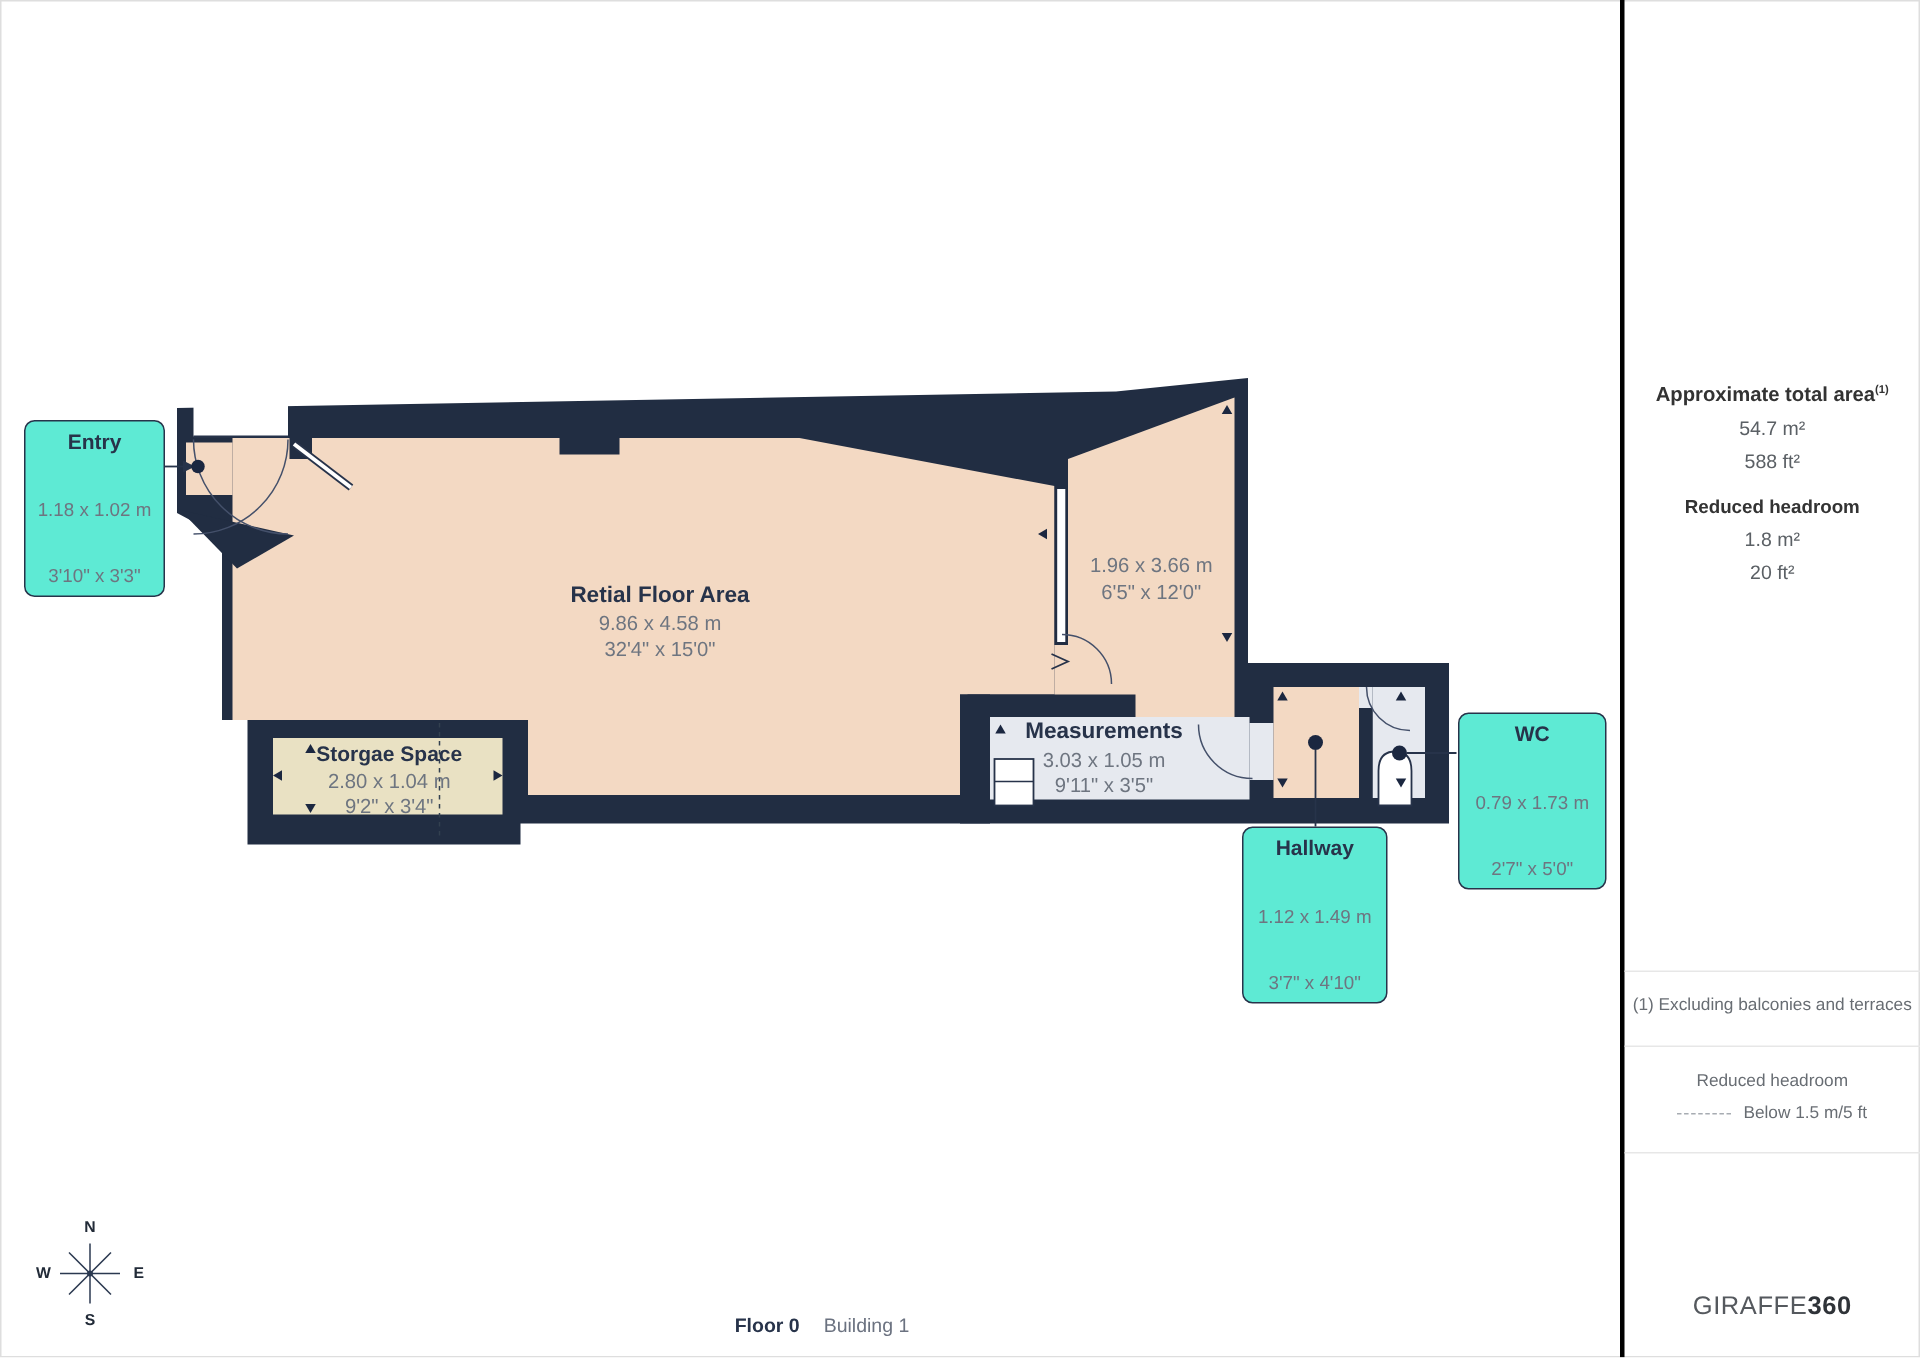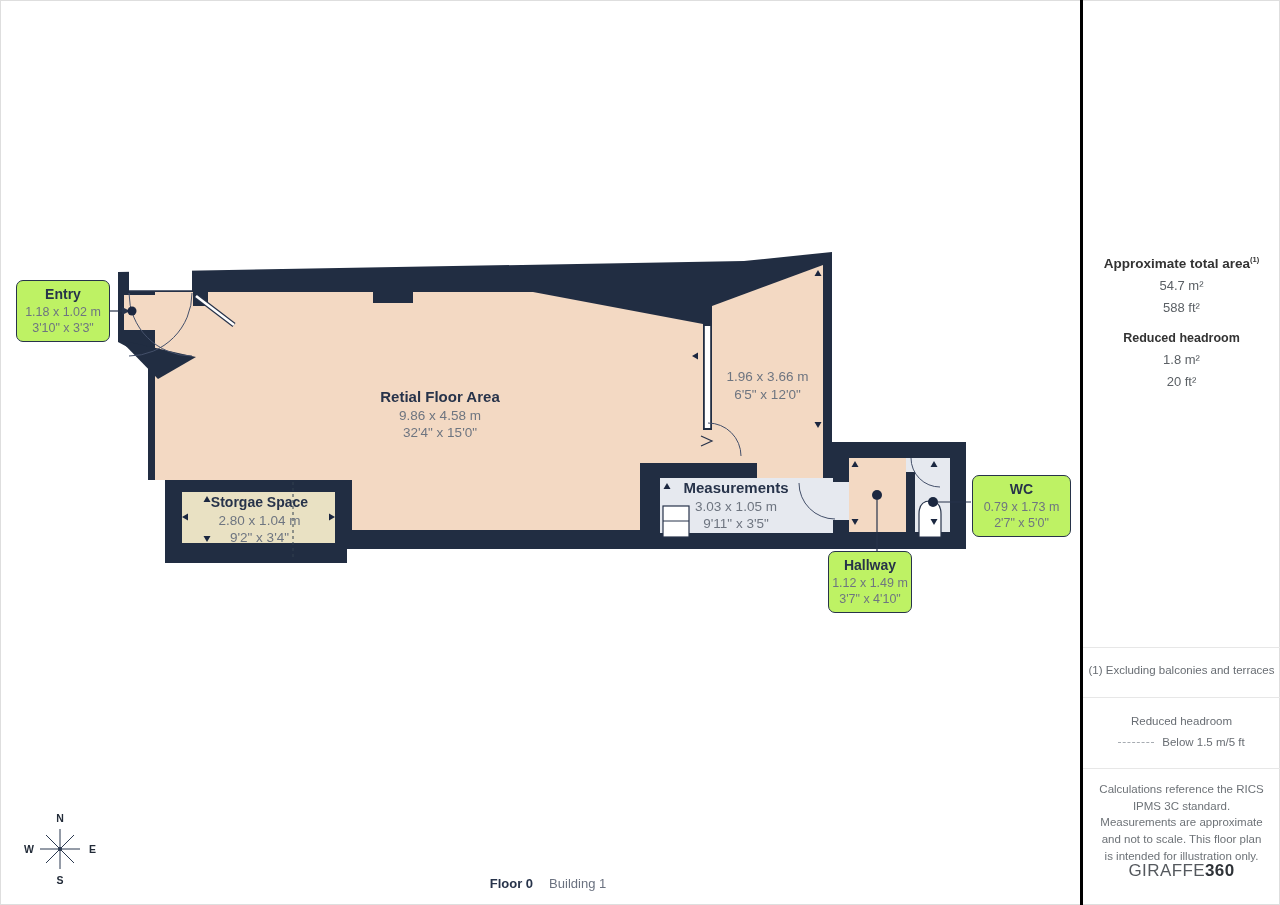--- a/index.html
+++ b/index.html
@@ -8,23 +8,23 @@
     font-family:"Liberation Sans",sans-serif;overflow:hidden;
     outline:1px solid #dedede;outline-offset:-1px;
   }
   svg{display:block;}
   .plan-svg{position:absolute;left:0;top:0;}
   
   .room-label{position:absolute;text-align:center;pointer-events:none;}
   .room-name{font-weight:700;color:#27334a;font-size:15px;line-height:1.25;}
   .room-name.sm{font-size:14px;}
   .room-dim{color:#6e7580;font-size:13.5px;line-height:1.3;}
-  .room-dim.sm{font-size:12.5px;}
+  .room-dim.sm{font-size:12.5px;margin-top:28px;}
   .tag-box{
-    position:absolute;background:#bef264;border:1.5px solid #27334a;border-radius:7px;
+    position:absolute;background:#5eead4;border:1.5px solid #27334a;border-radius:7px;
     text-align:center;padding:5px 3px;box-sizing:border-box;
   }
   
   .sidebar{position:absolute;left:1080px;top:0;width:200px;height:905px;border-left:3px solid #000000;box-sizing:border-box;}
   .sb-div{position:absolute;left:0;width:100%;height:1px;background:#e7e7e7;}
   .sb-areas{position:absolute;top:255px;left:0;width:100%;text-align:center;}
   .sb-h1{font-size:13.5px;font-weight:700;color:#333;}
   .sb-h1 sup{font-size:7.5px;}
   .sb-h2{font-size:12.5px;font-weight:700;color:#333;margin-top:16px;}
   .sb-val{font-size:13px;color:#5b6065;margin-top:7px;}
@@ -141,21 +141,21 @@
     <div class="room-dim">3.03 x 1.05 m</div>
     <div class="room-dim">9'11" x 3'5"</div>
   </div>
 
   <div class="tag-box" style="left:16px;top:280px;width:94px;">
     <div class="room-name sm">Entry</div>
     <div class="room-dim sm">1.18 x 1.02 m</div>
     <div class="room-dim sm">3'10" x 3'3"</div>
   </div>
 
-  <div class="tag-box" style="left:828px;top:551px;width:84px;">
+  <div class="tag-box" style="left:828px;top:551px;width:97px;">
     <div class="room-name sm">Hallway</div>
     <div class="room-dim sm">1.12 x 1.49 m</div>
     <div class="room-dim sm">3'7" x 4'10"</div>
   </div>
 
   <div class="tag-box" style="left:972px;top:475px;width:99px;">
     <div class="room-name sm">WC</div>
     <div class="room-dim sm">0.79 x 1.73 m</div>
     <div class="room-dim sm">2'7" x 5'0"</div>
   </div>
@@ -171,21 +171,20 @@
     </div>
     <div class="sb-div" style="top:647px;"></div>
     <div class="sb-note">(1) Excluding balconies and terraces</div>
     <div class="sb-div" style="top:697px;"></div>
     <div class="sb-legend-title">Reduced headroom</div>
     <div class="sb-legend-row">
       <span class="dash-sample"></span>
       <span>Below 1.5 m/5 ft</span>
     </div>
     <div class="sb-div" style="top:768px;"></div>
-    <div class="sb-disclaimer">Calculations reference the RICS IPMS 3C standard. Measurements are approximate and not to scale. This floor plan is intended for illustration only.</div>
     <div class="sb-brand"><span>GIRAFFE</span><b>360</b></div>
   </div>
 
   <div class="footer">
     <span class="floor">Floor 0</span><span class="building">Building 1</span>
   </div>
 
   <div class="compass">
     <span class="n">N</span>
     <span class="s">S</span>

